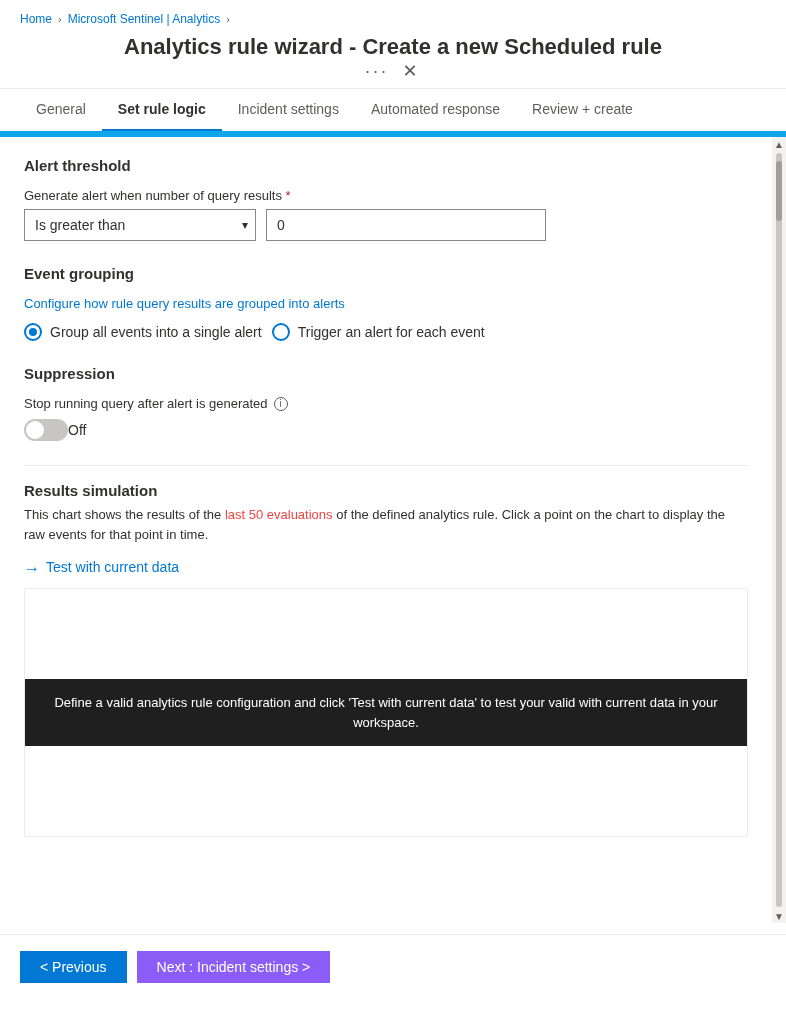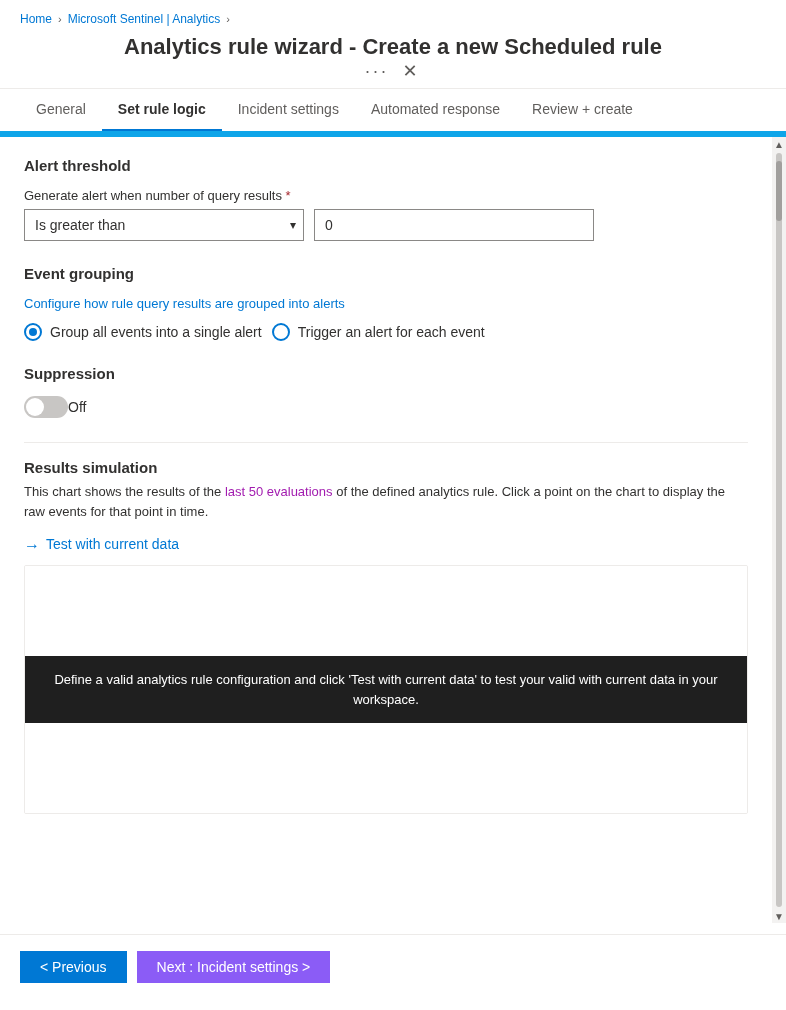--- a/index.html
+++ b/index.html
@@ -143,21 +143,21 @@
       color: #a4262c;
     }
     .row-flex {
       display: flex;
       align-items: center;
       gap: 10px;
       margin-bottom: 18px;
     }
     .select-wrapper {
       position: relative;
-      width: 280px;
+      width: 232px;
     }
     .select-field {
       width: 100%;
       padding: 6px 30px 6px 10px;
       border: 1px solid #8a8886;
       background: #fff;
       font-size: 14px;
       color: #323130;
       appearance: none;
       cursor: pointer;
@@ -266,21 +266,21 @@
       color: #323130;
       margin-bottom: 6px;
     }
     .results-desc {
       font-size: 13px;
       color: #323130;
       line-height: 1.5;
       margin-bottom: 14px;
     }
     .results-desc .highlight {
-      color: #a21caf;
+      color: #ef4444;
     }
     .test-link {
       display: flex;
       align-items: center;
       gap: 6px;
       color: #0078d4;
       font-size: 14px;
       cursor: pointer;
       margin-bottom: 12px;
     }
@@ -426,20 +426,24 @@
         </label>
         <label class="radio-item">
           <div class="radio-circle"></div>
           <span class="radio-label">Trigger an alert for each event</span>
         </label>
       </div>
     </div>
 
     <div class="section-block">
       <div class="section-title">Suppression</div>
+      <div class="stop-running-label">
+        <span>Stop running query after alert is generated</span>
+        <span class="info-icon">i</span>
+      </div>
       <div class="toggle-row">
         <div class="toggle">
           <div class="toggle-knob"></div>
         </div>
         <span class="toggle-label">Off</span>
       </div>
     </div>
 
     <hr class="divider">
 

